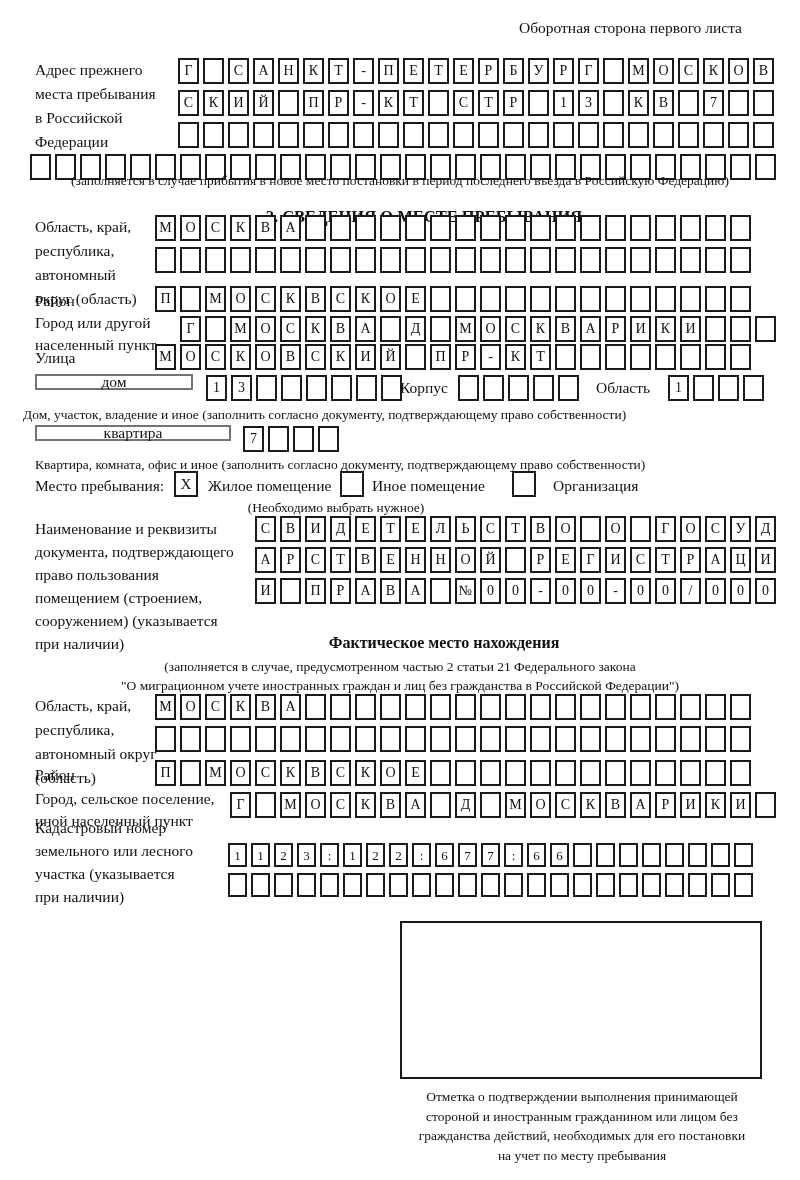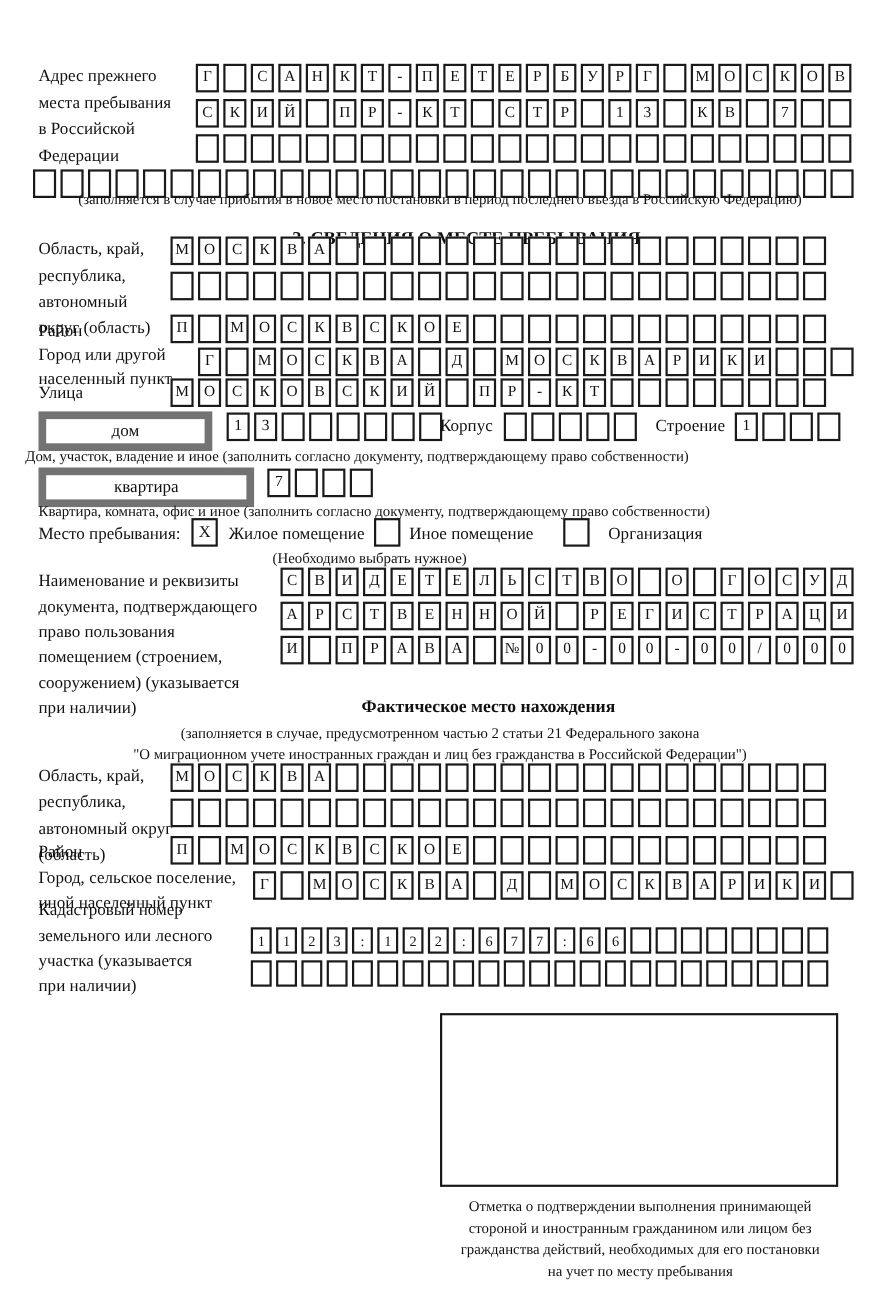--- a/index.html
+++ b/index.html
@@ -22,32 +22,33 @@
     border:2px solid #1a1a1a; background:#fff;
     display:flex; align-items:center; justify-content:center;
     font-size:14px; line-height:1;
   }
   .small .cell { width:19px; height:24px; font-size:13px; }
   .checkbox {
     box-sizing:border-box; width:24px; height:26px; border:2px solid #1a1a1a;
     display:flex; align-items:center; justify-content:center; font-size:15px;
   }
   .bigbox {
-    box-sizing:border-box; border:7px solid #737373; height:36px;
+    box-sizing:border-box; border:2px solid #737373; height:16px;
     display:flex; align-items:center; justify-content:center; font-size:15.5px; background:#fff;
   }
   .stampbox { box-sizing:border-box; border:2px solid #1a1a1a; background:#fff; }
   .lines-center { text-align:center; }
   .line { white-space:nowrap; }
 </style>
 </head>
 <body>
 
 <div class="page">
 
+  <div class="abs label" style="top:16px; right:58px;">Оборотная сторона первого листа</div>
 
   <div class="abs label" style="left:35px; top:58px;">
       <div class="line">Адрес прежнего</div>
       <div class="line">места пребывания</div>
       <div class="line">в Российской</div>
       <div class="line">Федерации</div>
     </div>
   <div class="abs rows" style="left:178px; top:58px;">
     <div class="cellrow">
         <span class="cell">Г</span>
@@ -324,21 +325,21 @@
       <span class="cell"></span>
     </div>
   <div class="abs label" style="left:400px; top:376px;">Корпус</div>
   <div class="abs cellrow" style="left:458px; top:375px;">
       <span class="cell"></span>
       <span class="cell"></span>
       <span class="cell"></span>
       <span class="cell"></span>
       <span class="cell"></span>
     </div>
-  <div class="abs label" style="left:596px; top:376px;">Строение</div>
+  <div class="abs label" style="left:596px; top:376px;">Область</div>
   <div class="abs cellrow" style="left:668px; top:375px;">
       <span class="cell">1</span>
       <span class="cell"></span>
       <span class="cell"></span>
       <span class="cell"></span>
     </div>
   <div class="abs note" style="left:23px; top:407px;">Дом, участок, владение и иное (заполнить согласно документу, подтверждающему право собственности)</div>
 
   <div class="abs bigbox" style="left:35px; top:425px; width:196px;">квартира</div>
   <div class="abs cellrow" style="left:243px; top:426px;">

